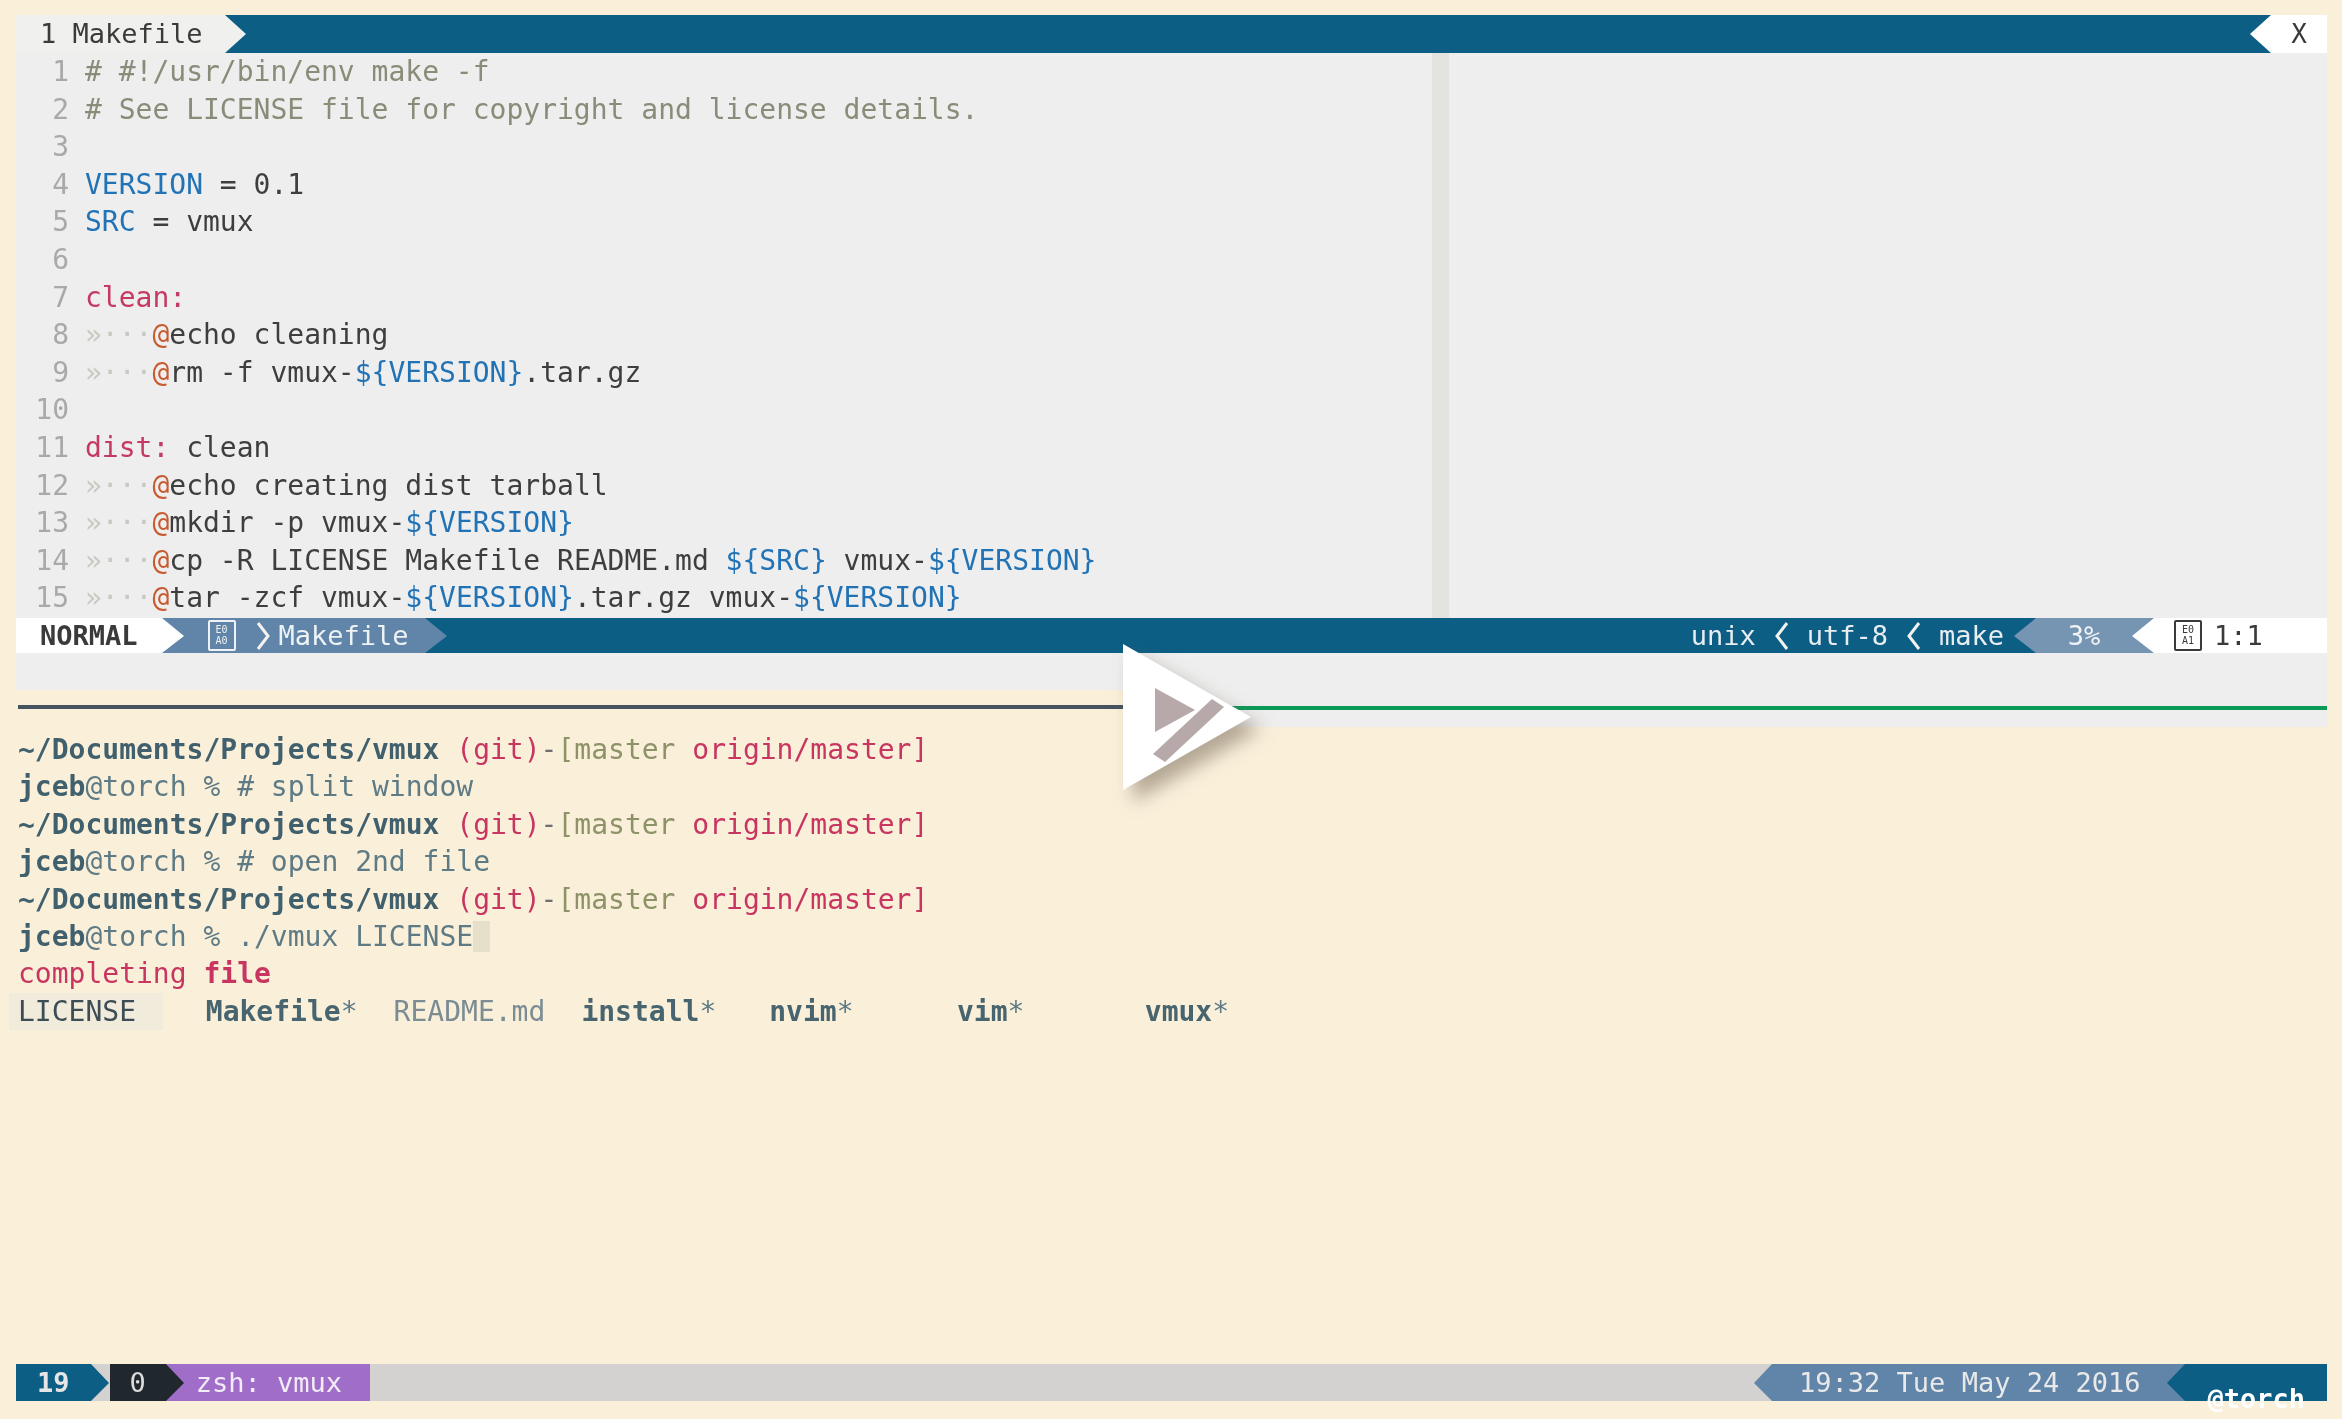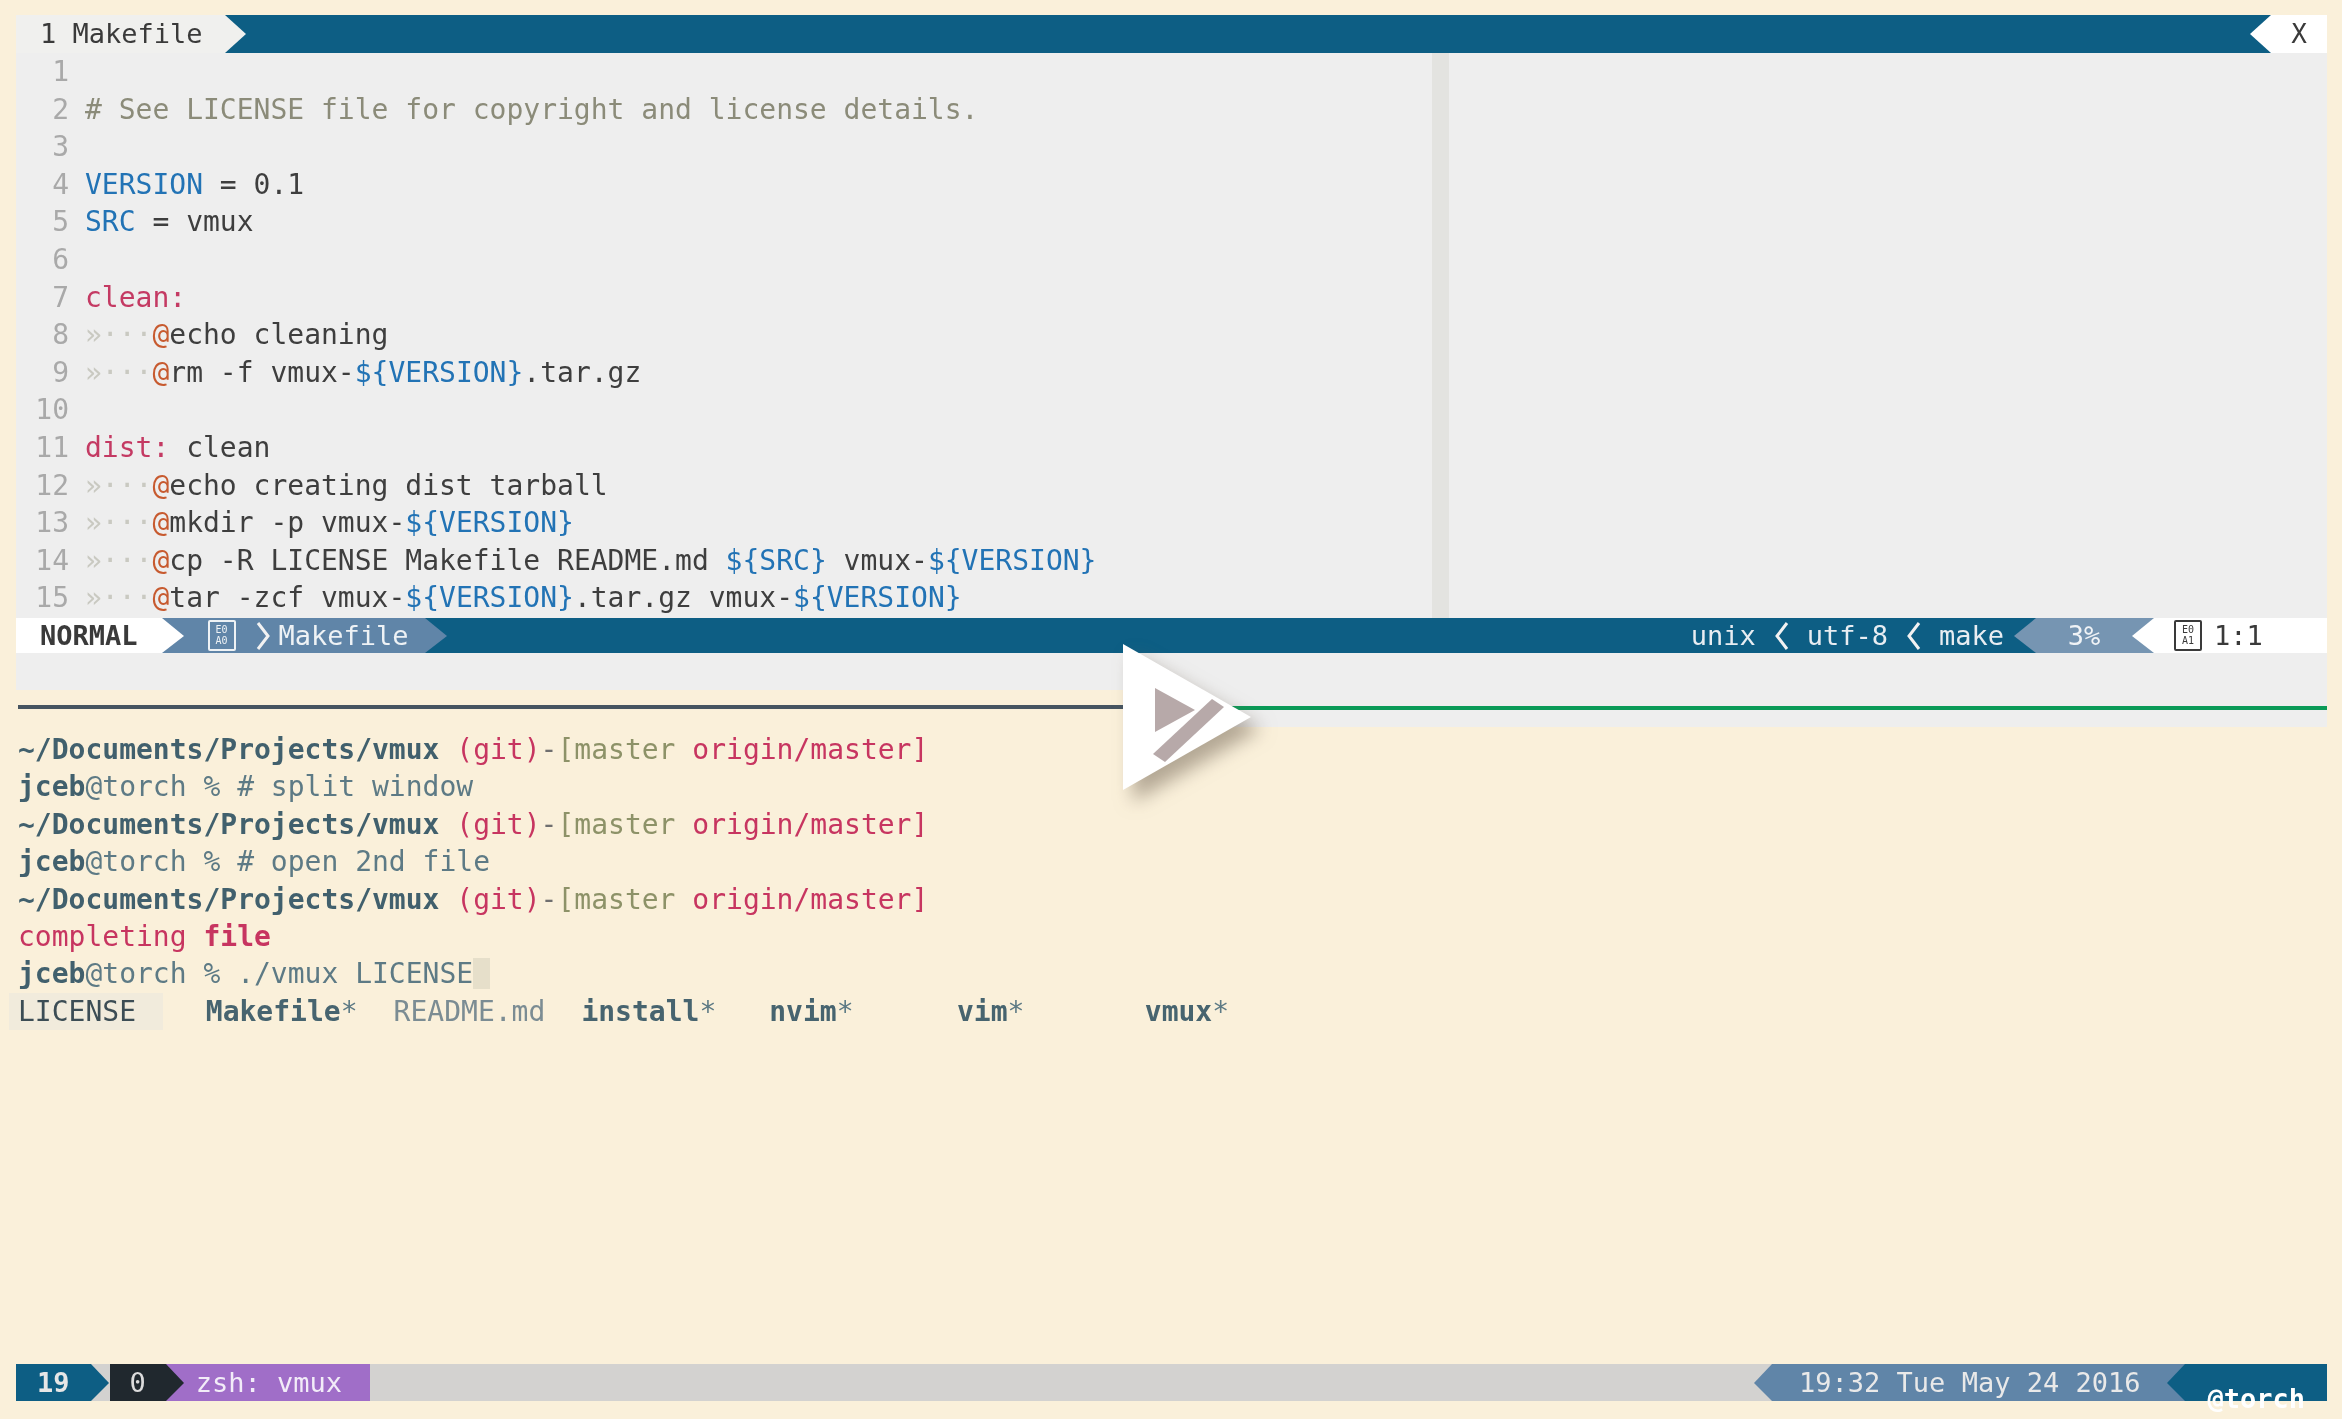--- a/index.html
+++ b/index.html
@@ -88,21 +88,21 @@
 <div class="tabline">
   <div class="tab-seg">1 Makefile</div>
   <div class="arr-r-tab"></div>
   <div class="tabline-fill"></div>
   <div class="arr-l-close"></div>
   <div class="close-seg">X</div>
 </div>
 
 <div class="editor">
   <div id="editor-lines">
-      <div class="ed-line"><span class="lnum">1</span></div>
+      <div class="ed-line"><span class="lnum">1</span><span class="sg-comment"># #!/usr/bin/env make -f</span></div>
       <div class="ed-line"><span class="lnum">2</span><span class="sg-comment"># See LICENSE file for copyright and license details.</span></div>
       <div class="ed-line"><span class="lnum">3</span></div>
       <div class="ed-line"><span class="lnum">4</span><span class="sg-ident">VERSION</span><span class="sg-text"> = 0.1</span></div>
       <div class="ed-line"><span class="lnum">5</span><span class="sg-ident">SRC</span><span class="sg-text"> = vmux</span></div>
       <div class="ed-line"><span class="lnum">6</span></div>
       <div class="ed-line"><span class="lnum">7</span><span class="sg-target">clean:</span></div>
       <div class="ed-line"><span class="lnum">8</span><span class="sg-ws">»···</span><span class="sg-at">@</span><span class="sg-text">echo cleaning</span></div>
       <div class="ed-line"><span class="lnum">9</span><span class="sg-ws">»···</span><span class="sg-at">@</span><span class="sg-text">rm -f vmux-</span><span class="sg-ident">${VERSION}</span><span class="sg-text">.tar.gz</span></div>
       <div class="ed-line"><span class="lnum">10</span></div>
       <div class="ed-line"><span class="lnum">11</span><span class="sg-target">dist:</span><span class="sg-text"> clean</span></div>
@@ -157,22 +157,22 @@
   </svg>
 </div>
 
 <div class="terminal">
   <div id="terminal-lines">
       <div class="t-line"><span class="tg-path">~/Documents/Projects/vmux</span><span class="tg-slate"> </span><span class="tg-red">(git)</span><span class="tg-dash">-</span><span class="tg-olive">[master </span><span class="tg-red">origin/master]</span></div>
       <div class="t-line"><span class="tg-user">jceb</span><span class="tg-slate">@torch % # split window</span></div>
       <div class="t-line"><span class="tg-path">~/Documents/Projects/vmux</span><span class="tg-slate"> </span><span class="tg-red">(git)</span><span class="tg-dash">-</span><span class="tg-olive">[master </span><span class="tg-red">origin/master]</span></div>
       <div class="t-line"><span class="tg-user">jceb</span><span class="tg-slate">@torch % # open 2nd file</span></div>
       <div class="t-line"><span class="tg-path">~/Documents/Projects/vmux</span><span class="tg-slate"> </span><span class="tg-red">(git)</span><span class="tg-dash">-</span><span class="tg-olive">[master </span><span class="tg-red">origin/master]</span></div>
+      <div class="t-line"><span class="tg-user">jceb</span><span class="tg-slate">@torch % ./vmux LICENSE</span><span class="t-cursor"></span></div>
       <div class="t-line"><span class="tg-red">completing </span><span class="tg-redbold">file</span></div>
-      <div class="t-line"><span class="tg-user">jceb</span><span class="tg-slate">@torch % ./vmux LICENSE</span><span class="t-cursor"></span></div>
       <div class="t-line"><span class="comp-col"><span class="comp-sel">LICENSE</span></span><span class="comp-col"><span class="comp-plain">Makefile</span><span class="comp-suffix">*</span></span><span class="comp-col"><span class="comp-reg">README.md</span></span><span class="comp-col"><span class="comp-plain">install</span><span class="comp-suffix">*</span></span><span class="comp-col"><span class="comp-plain">nvim</span><span class="comp-suffix">*</span></span><span class="comp-col"><span class="comp-plain">vim</span><span class="comp-suffix">*</span></span><span class="comp-col"><span class="comp-plain">vmux</span><span class="comp-suffix">*</span></span></div>
     </div>
 </div>
 
 <div class="tmuxbar">
   <div class="sess-seg">19</div>
   <div class="ba1"></div>
   <div class="ba-sp"></div>
   <div class="win-idx-seg">0</div>
   <div class="ba2"></div>

